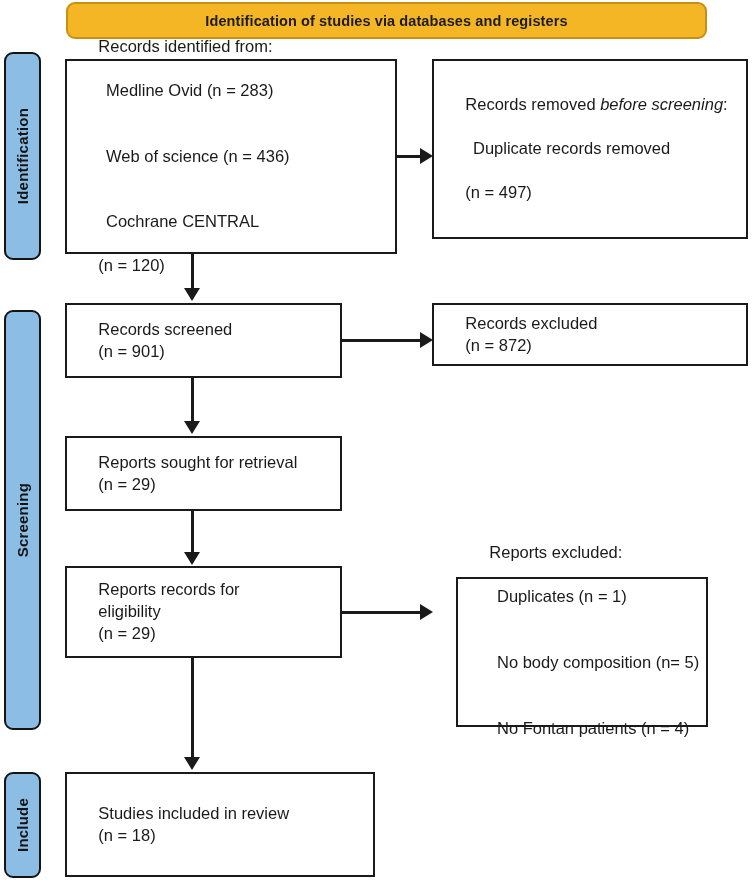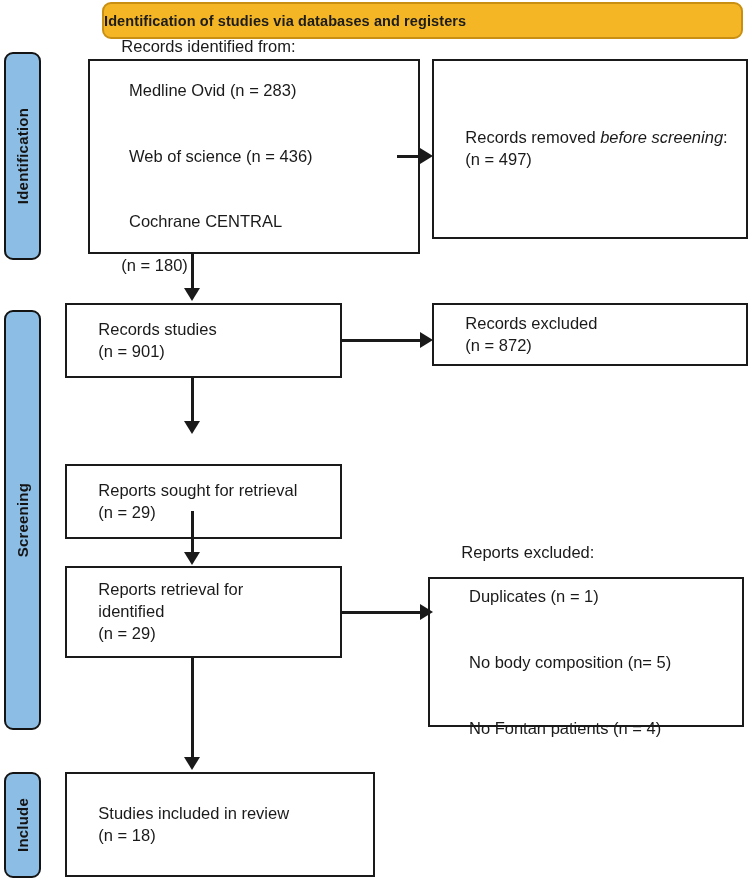--- a/index.html
+++ b/index.html
@@ -22,22 +22,21 @@
     left: 66px;
     top: 2px;
     width: 641px;
     height: 37px;
     background: #F5B625;
     border: 2px solid #C98F12;
     border-radius: 9px;
     box-sizing: border-box;
     display: flex;
     align-items: center;
-    justify-content: flex-start;
-    margin-left: 36px;
+    justify-content: center;
   }
   #header-banner .banner-text {
     font-size: 14.5px;
     font-weight: bold;
     color: #1c1c1c;
     letter-spacing: 0.1px;
     text-align: center;
     white-space: nowrap;
   }
 
@@ -88,30 +87,30 @@
   }
   .flow-box .box-text .ind {
     padding-left: 26px;
     display: block;
   }
   .flow-box .box-text em {
     font-style: italic;
   }
 
   
-  #box-identified       { left: 65px;  top: 59px;  width: 332px; height: 195px; margin-left: 23px; }
+  #box-identified       { left: 65px;  top: 59px;  width: 332px; height: 195px; }
   #box-screened         { left: 65px;  top: 303px; width: 277px; height: 75px;  }
-  #box-sought           { left: 65px;  top: 436px; width: 277px; height: 75px; margin-top: 28px;  }
+  #box-sought           { left: 65px;  top: 436px; width: 277px; height: 75px;  }
   #box-assessed         { left: 65px;  top: 566px; width: 277px; height: 92px;  }
   #box-included         { left: 65px;  top: 772px; width: 310px; height: 105px; }
 
   
   #box-removed          { left: 432px; top: 59px;  width: 316px; height: 180px; }
   #box-excluded-records { left: 432px; top: 303px; width: 316px; height: 63px;  }
-  #box-excluded-reports { left: 428px; top: 577px; width: 316px; height: 150px; }
+  #box-excluded-reports { left: 456px; top: 577px; width: 252px; height: 150px; }
 
   
   .connector {
     position: absolute;
     background: #1a1a1a;
   }
   .v-line { width: 2.5px; }
   .h-line { height: 2.5px; }
 
   .arrow-down {
@@ -163,56 +162,57 @@
 <div class="stage-tab" id="stage-include">
   <span class="stage-label">Include</span>
 </div>
 
 <div class="flow-box" id="box-identified">
   <div class="box-text">
     <span>Records identified from:</span>
     <span class="ind">Medline Ovid (n = 283)</span>
     <span class="ind">Web of science (n = 436)</span>
     <span class="ind">Cochrane CENTRAL</span>
-    <span>(n = 180)</span>
+    <span>(n = 120)</span>
   </div>
 </div>
 
 <div class="flow-box" id="box-removed">
   <div class="box-text">
     <span>Records removed </span><em>before screening</em><span>:</span>
+    <span class="ind">Duplicate records removed</span>
     <span>(n = 497)</span>
   </div>
 </div>
 
 <div class="flow-box" id="box-screened">
   <div class="box-text">
-    <span>Records studies</span>
+    <span>Records screened</span>
     <span>(n = 901)</span>
   </div>
 </div>
 
 <div class="flow-box" id="box-excluded-records">
   <div class="box-text">
     <span>Records excluded</span>
     <span>(n = 872)</span>
   </div>
 </div>
 
 <div class="flow-box" id="box-sought">
   <div class="box-text">
     <span>Reports sought for retrieval</span>
     <span>(n = 29)</span>
   </div>
 </div>
 
 <div class="flow-box" id="box-assessed">
   <div class="box-text">
-    <span>Reports retrieval for</span>
-    <span>identified</span>
+    <span>Reports records for</span>
+    <span>eligibility</span>
     <span>(n = 29)</span>
   </div>
 </div>
 
 <div class="flow-box" id="box-excluded-reports">
   <div class="box-text">
     <span>Reports excluded:</span>
     <span class="ind">Duplicates (n = 1)</span>
     <span class="ind">No body composition (n= 5)</span>
     <span class="ind">No Fontan patients (n = 4)</span>

